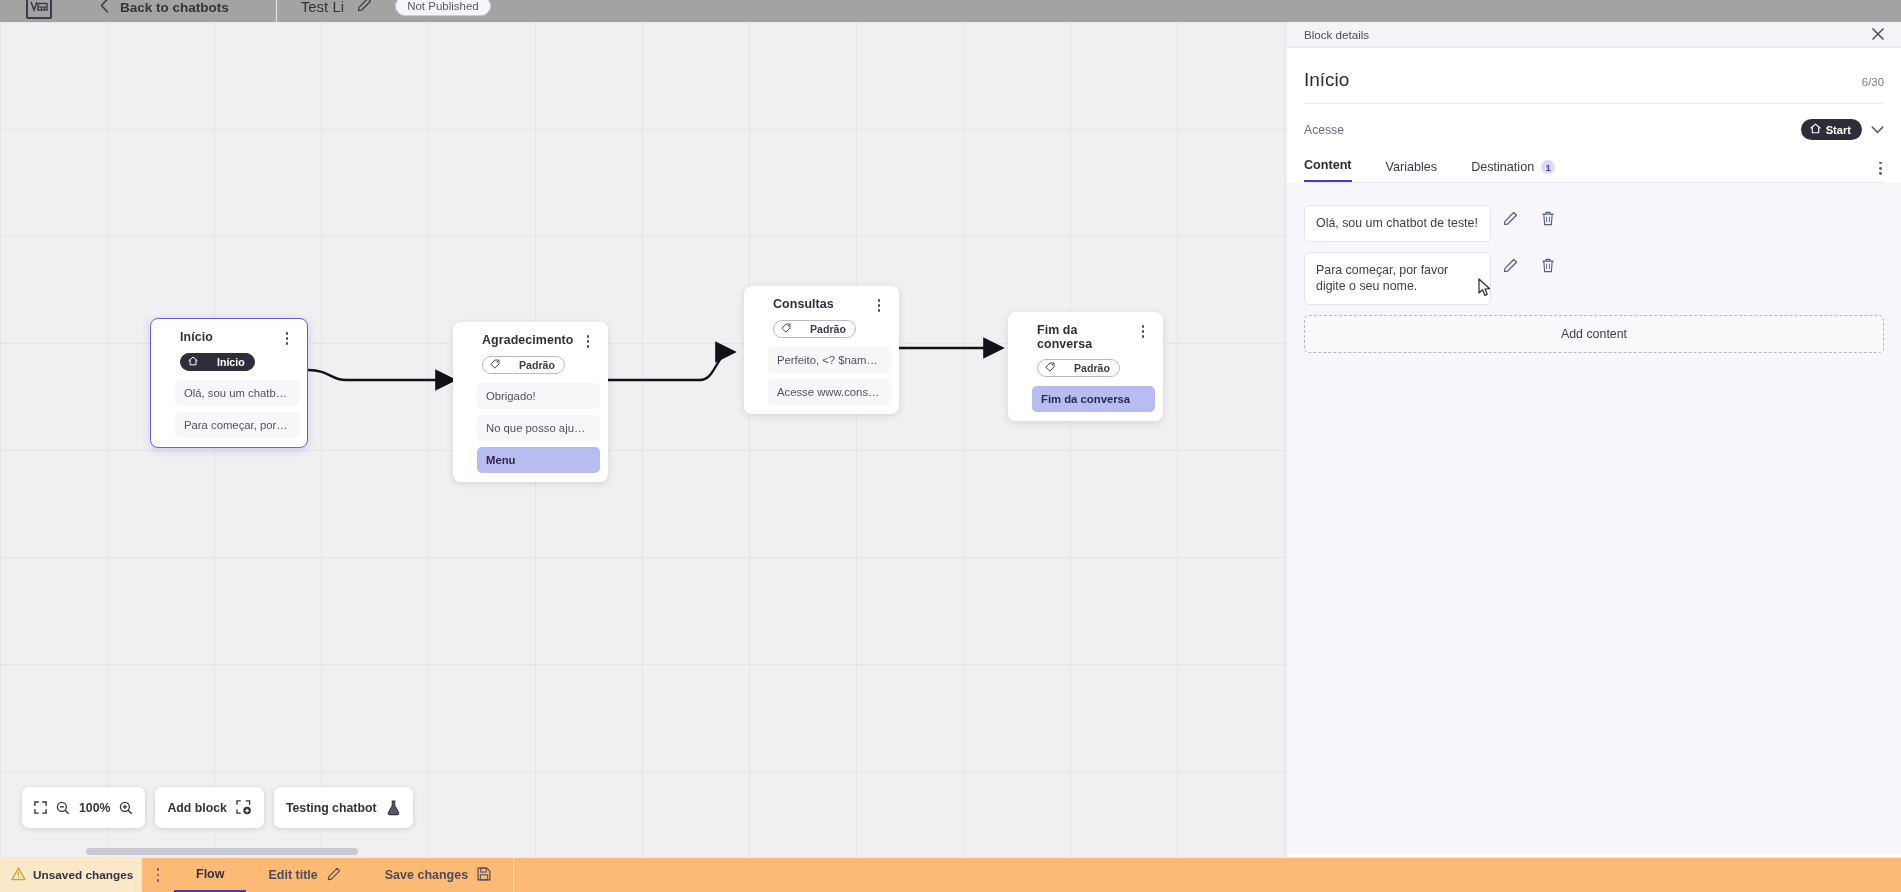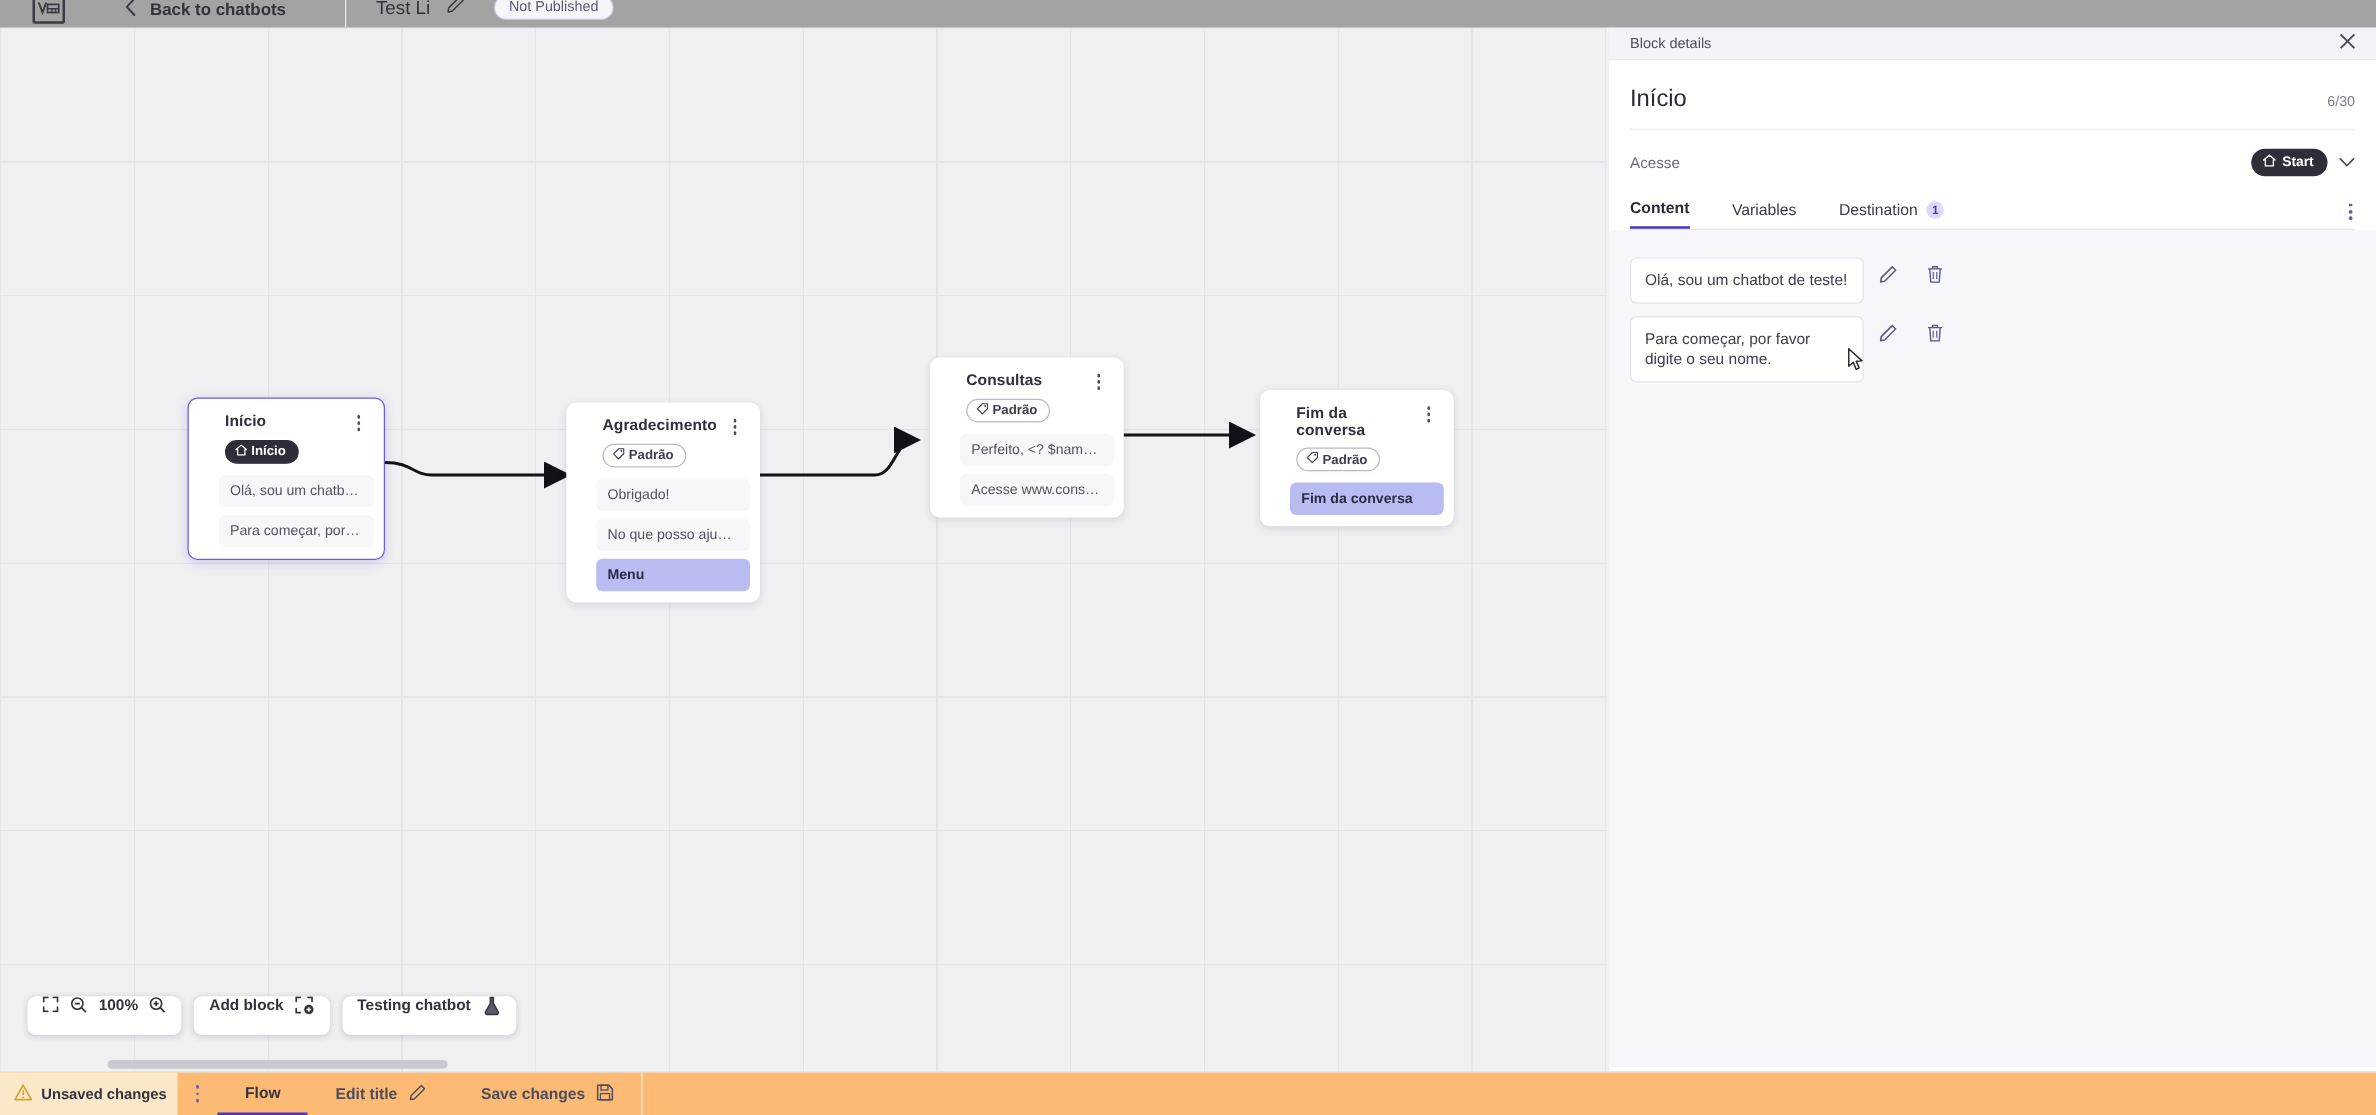--- a/index.html
+++ b/index.html
@@ -80,37 +80,37 @@
     padding: 0 0 9px 16px;
     z-index: 5;
   }
   .node.selected { border: 1.5px solid #6b5ce7; box-shadow: 0 2px 9px rgba(90,70,200,.22); }
   .node-head { padding: 11px 13px 0 13px; display:flex; align-items:flex-start; justify-content:space-between; }
   .node-title { font-size: 12.4px; font-weight: 700; color: #2f2f3d; letter-spacing:.1px;}
   .kebab { width: 14px; display:flex; flex-direction:column; align-items:center; gap:2.5px; padding-top:2px; cursor:pointer; }
   .kebab i { width:2.6px; height:2.6px; border-radius:50%; background:#4a4a5a; display:block; }
   .node-tagrow { padding: 7px 13px 0 13px; }
   .tag {
-    display:inline-flex; align-items:center; gap:3px;
+    display:inline-flex; align-items:center; gap:19px;
     border:1px solid #b9b9c9; border-radius: 14px; padding: 2px 9px 2px 7px;
     font-size: 10.6px; color:#3c3c4c; font-weight:700; background:#fff;
   }
   .tag.start { background:#2e2e3b; border-color:#2e2e3b; color:#ffffff; }
   .node-items { padding: 9px 8px 0 8px; display:flex; flex-direction:column; gap:6px; }
   .node-item {
     background:#f7f7fa; border-radius:5px; padding: 7px 9px;
     font-size: 11.3px; color:#52525f; white-space:nowrap; overflow:hidden; text-overflow:ellipsis;
   }
   .node-item.accent { background:#b9bcf0; color:#2b2b45; font-weight:700; }
 
   
   .floatbar { position:absolute; left:22px; bottom:29px; display:flex; gap:10px; z-index:20; }
   .fb {
     background:#fff; border-radius:7px; box-shadow:0 1px 5px rgba(40,40,70,.17);
-    height:31px; display:flex; align-items:flex-start; padding:0 12px; gap:9px;
+    height:41px; display:flex; align-items:center; padding:0 12px; gap:9px;
     font-size:12.3px; color:#33333d; font-weight:700; white-space:nowrap;
   }
   .fb .zoomval { font-weight:700; font-size:12.3px; }
   .fb .ic { display:flex; align-items:center; }
 
   
   .hscroll {
     position:absolute; left:0; bottom:2px; width:1286px; height:7px; z-index:15;
   }
   .hscroll .thumb {
@@ -482,20 +482,21 @@
             </span>
             <span class="act">
               <svg width="14" height="15" viewBox="0 0 15 16">
                   <path d="M1.5 3.3 L13.5 3.3 M5.4 3.3 L5.4 1.4 L9.6 1.4 L9.6 3.3 M3 3.3 L3.9 14.6 L11.1 14.6 L12 3.3" fill="none" stroke="#5a5a8a" stroke-width="1.2" stroke-linejoin="round"></path>
                   <line x1="6" y1="6" x2="6" y2="12" stroke="#5a5a8a" stroke-width="1"></line>
                   <line x1="9" y1="6" x2="9" y2="12" stroke="#5a5a8a" stroke-width="1"></line>
                 </svg>
             </span>
           </div>
         </div>
+        <div class="add-content">Add content</div>
       </div>
     </div>
   </div>
 
   <div class="cursor-ic">
     <svg width="14" height="20" viewBox="0 0 14 20">
       <path d="M1 1 L1 15 L4.6 11.8 L6.9 17.4 L9.3 16.3 L7 11 L11.6 10.7 Z" fill="#ffffff" stroke="#2b2b38" stroke-width="1.2" stroke-linejoin="round"></path>
     </svg>
   </div>
 

